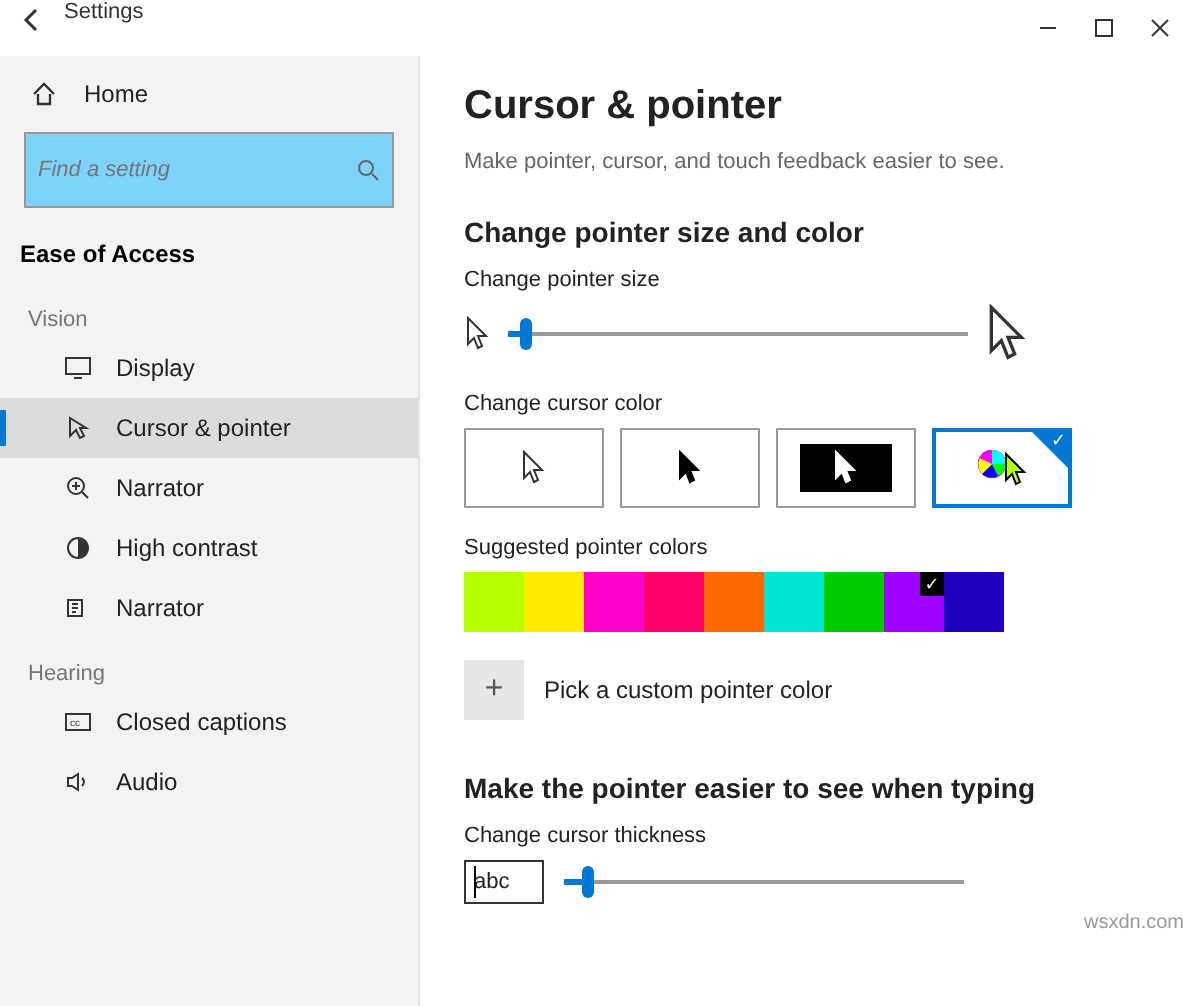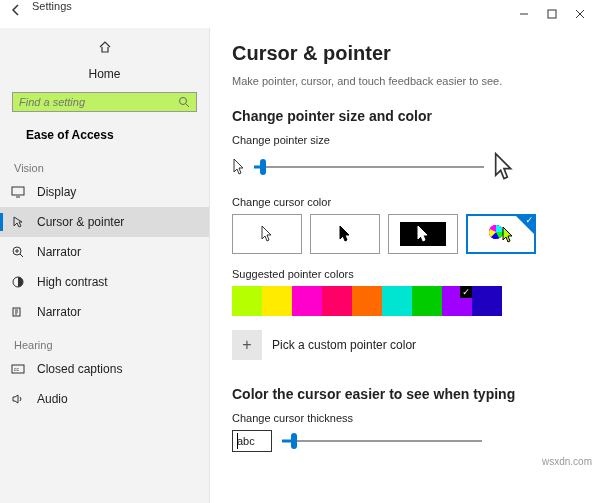--- a/index.html
+++ b/index.html
@@ -4,27 +4,27 @@
   <style>
     * { box-sizing: border-box; margin: 0; padding: 0; font-family: "Segoe UI", sans-serif; }
     body { width: 600px; height: 503px; background: #fff; display: flex; flex-direction: column; overflow: hidden; }
     .titlebar { height: 28px; display: flex; align-items: flex-start; padding: 0 6px; font-size: 11px; color: #333; }
     .titlebar .back { width: 20px; height: 20px; display: flex; align-items: center; justify-content: center; margin-right: 6px; }
     .titlebar .title { flex: 1; }
     .win-controls { display: flex; }
     .win-controls div { width: 28px; height: 28px; display: flex; align-items: center; justify-content: center; font-size: 10px; }
     .content { flex: 1; display: flex; overflow: hidden; }
     .sidebar { width: 210px; background: #f3f3f3; border-right: 1px solid #e5e5e5; padding: 4px 0; display: flex; flex-direction: column; overflow: hidden; }
-    .side-row { display: flex; align-items: center; padding: 7px 14px; font-size: 12px; color: #222; gap: 12px; flex-direction: column; }
+    .side-row { display: flex; align-items: center; padding: 7px 14px; font-size: 12px; color: #222; gap: 12px; }
     .side-row .icon { width: 16px; height: 16px; display: flex; align-items: center; justify-content: center; }
-    .search { margin: 4px 12px 8px 12px; border: 1px solid #999; height: 20px; display: flex; align-items: center; padding: 0 6px; font-size: 11px; color: #666; background: #bef264; }
+    .search { margin: 4px 12px 8px 12px; border: 1px solid #999; height: 38px; display: flex; align-items: center; padding: 0 6px; font-size: 11px; color: #666; background: #7dd3fc; }
     .search input { border: none; outline: none; flex: 1; font-size: 11px; font-style: italic; color: #666; background: transparent; }
-    .breadcrumb { padding: 8px 26px; font-size: 12px; font-weight: 600; }
+    .breadcrumb { padding: 8px 10px; font-size: 12px; font-weight: 600; }
     .group-header { padding: 12px 14px 3px 14px; font-size: 11px; color: #767676; }
-    .nav-item { display: flex; align-items: flex-start; padding: 8px 11px; font-size: 12px; color: #222; gap: 12px; position: relative; }
+    .nav-item { display: flex; align-items: flex-start; padding: 8px 32px; font-size: 12px; color: #222; gap: 12px; position: relative; }
     .nav-item.selected { background: #dcdcdc; }
     .nav-item.selected::before { content: ""; position: absolute; left: 0; top: 6px; bottom: 6px; width: 3px; background: #0078d4; }
     .main { flex: 1; padding: 14px 22px; overflow: hidden; font-size: 12px; color: #222; }
     .main h1 { font-size: 20px; font-weight: 600; margin-bottom: 10px; }
     .main .desc { font-size: 11px; color: #666; margin-bottom: 21px; }
     .main h2 { font-size: 14px; font-weight: 600; margin-bottom: 10px; }
     .main .label { font-size: 11px; margin-bottom: 6px; }
     .slider-row { display: flex; align-items: center; gap: 8px; margin-bottom: 14px; }
     .cursor-small, .cursor-big { display: inline-block; }
     .slider { flex: 1; height: 18px; position: relative; max-width: 230px; }
@@ -248,21 +248,21 @@
           <div class="check">✓</div>
         </div>
         <div class="sw" style="background: rgb(32, 0, 192);"></div>
       </div>
 
     <div class="custom-row">
       <div class="plus-btn">+</div>
       <span>Pick a custom pointer color</span>
     </div>
 
-    <h2>Color the cursor easier to see when typing</h2>
+    <h2>Make the pointer easier to see when typing</h2>
     <div class="label">Change cursor thickness</div>
     <div class="thick-row">
       <div class="abc-box">
         <div class="caret"></div>
         <span>abc</span>
       </div>
       <div class="slider" style="max-width:200px">
         <div class="track"></div>
         <div class="fill" style="width:6%"></div>
         <div class="thumb" style="left:6%"></div>

